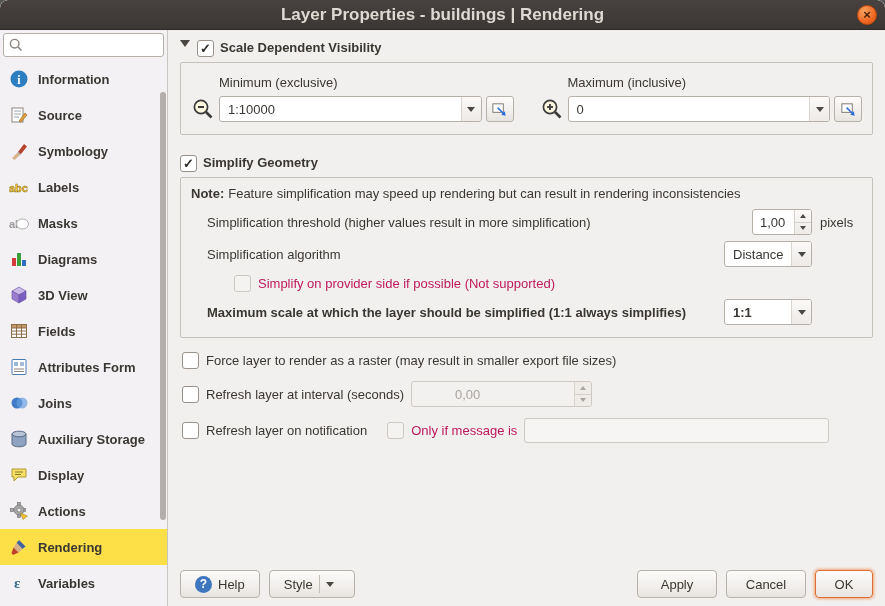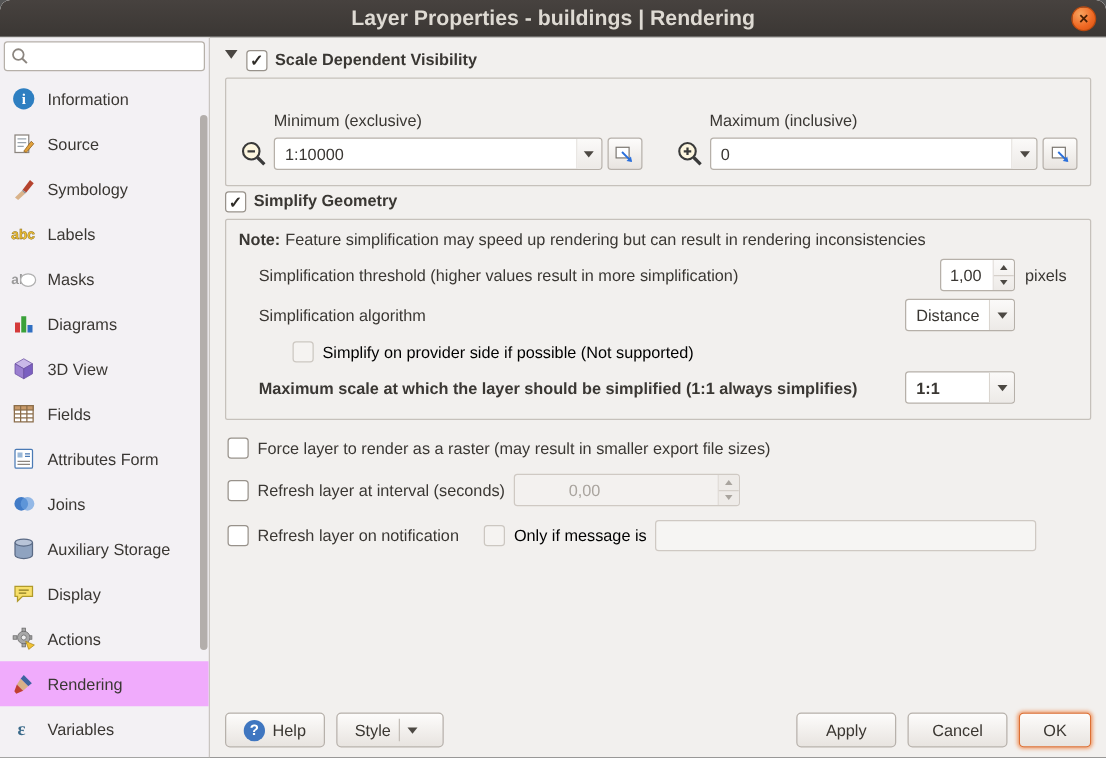--- a/index.html
+++ b/index.html
@@ -24,23 +24,23 @@
   
   .sidebar { width:168px; background:#f3f1f4; border-right:1px solid #c9c5c1;
              position:relative; display:flex; flex-direction:column; overflow:hidden; }
   .search-wrap { margin:3px 3px 4px 3px; height:24px; background:#fff;
                  border:1px solid #b6b0a9; border-radius:3px; display:flex; align-items:center; padding:0 4px; }
   .search-wrap svg { flex:none; }
   .search-wrap input { border:0; outline:none; flex:1; min-width:0; font:inherit; background:transparent; padding-left:4px; }
 
   .nav { flex:1; }
   .nav-item { height:36px; display:flex; align-items:center; gap:8px; padding-left:8px; cursor:pointer; }
-  .nav-item.selected { background:#f0abfc; }
+  .nav-item.selected { background:#fde047; }
   .nav-ic { width:22px; height:22px; flex:none; display:flex; align-items:center; justify-content:center; }
-  .nav-label { white-space:nowrap; }
+  .nav-label { white-space:nowrap;font-weight:bold; }
 
   .sb-scroll { position:absolute; right:1px; top:62px; width:6px; height:428px;
                background:#b3aeab; border-radius:3px; }
 
   
   .main { flex:1; display:flex; flex-direction:column; padding:6px 12px 8px 12px; min-width:0; }
 
   .sect-head { display:flex; align-items:flex-start; gap:6px; margin:4px 0 5px 0; }
   .sect-title { font-weight:bold; }
   .tri-down { width:0; height:0; border-left:5px solid transparent; border-right:5px solid transparent;
@@ -48,21 +48,21 @@
 
   .cb { width:17px; height:17px; background:#fff; border:1px solid #98928b; border-radius:3px;
         display:inline-flex; align-items:center; justify-content:center; flex:none;
         font-size:13px; line-height:1; color:#2f2c28; font-weight:bold; cursor:pointer; }
   .cb.checked::after { content:"✓"; }
   .cb.disabled { border-color:#ccc7c1; background:#f5f3f1; cursor:default; }
 
   .frame { border:1px solid #c6c1bb; border-radius:2px; background:transparent; }
 
   
-  .scale-frame { padding:26px 10px 12px 10px; display:grid; grid-template-columns:1fr 1fr; column-gap:26px; margin-bottom:0; }
+  .scale-frame { padding:12px 10px 12px 10px; display:grid; grid-template-columns:1fr 1fr; column-gap:26px; margin-bottom:16px; }
   .scale-col .col-label { margin:0 0 6px 28px; }
   .ctl-row { display:flex; align-items:center; gap:4px; }
   .mag { width:24px; height:24px; flex:none; }
 
   .combo { display:flex; align-items:center; background:#fff; border:1px solid #b6b0a9;
            border-radius:3px; height:26px; cursor:pointer; }
   .combo .val { flex:1; padding:0 8px; white-space:nowrap; overflow:hidden; }
   .combo .arrow-zone { width:20px; align-self:stretch; border-left:1px solid #dad5cf;
                        display:flex; align-items:center; justify-content:center;
                        background:linear-gradient(#fbfaf9,#edeae7); border-radius:0 2px 2px 0; }
@@ -85,21 +85,21 @@
   .spinbox .val { flex:1; padding:0 7px; display:flex; align-items:center; white-space:nowrap; }
   .spin-btns { width:17px; border-left:1px solid #d5d0ca; display:flex; flex-direction:column;
                background:linear-gradient(#fbfaf9,#edeae7); border-radius:0 2px 2px 0; }
   .spin-btns span { flex:1; display:flex; align-items:center; justify-content:center; }
   .spin-btns span + span { border-top:1px solid #d5d0ca; }
   .arr-up { width:0; height:0; border-left:3.5px solid transparent; border-right:3.5px solid transparent; border-bottom:4.5px solid #4c4843; }
   .arr-dn { width:0; height:0; border-left:3.5px solid transparent; border-right:3.5px solid transparent; border-top:4.5px solid #4c4843; }
   .unit { width:50px; padding-left:8px; }
   .right-pad { width:50px; }
   .indent { margin-left:27px; display:flex; align-items:center; gap:7px; }
-  .dis-text { color:#000000; }
+  .dis-text { color:#be185d; }
 
   .disabled-ctl { background:#f3f1ef !important; color:#a9a49e; border-color:#cfc9c3 !important; cursor:default; }
   .disabled-ctl .arrow-zone, .disabled-ctl .spin-btns { background:#eeebe8; border-color:#d8d3cd; }
   .disabled-ctl .arr-up, .disabled-ctl .arr-dn { border-top-color:#a9a49e; border-bottom-color:#a9a49e; }
 
   
   .opt-row { display:flex; align-items:center; gap:7px; padding-left:2px; }
   .mt16 { margin-top:14px; } .mt12 { margin-top:12px; } .mt10 { margin-top:11px; }
   .interval-spin { width:181px;padding-left:36px; }
   .lineedit { height:25px; background:#f6f5f3; border:1px solid #cfc9c3; border-radius:3px;

